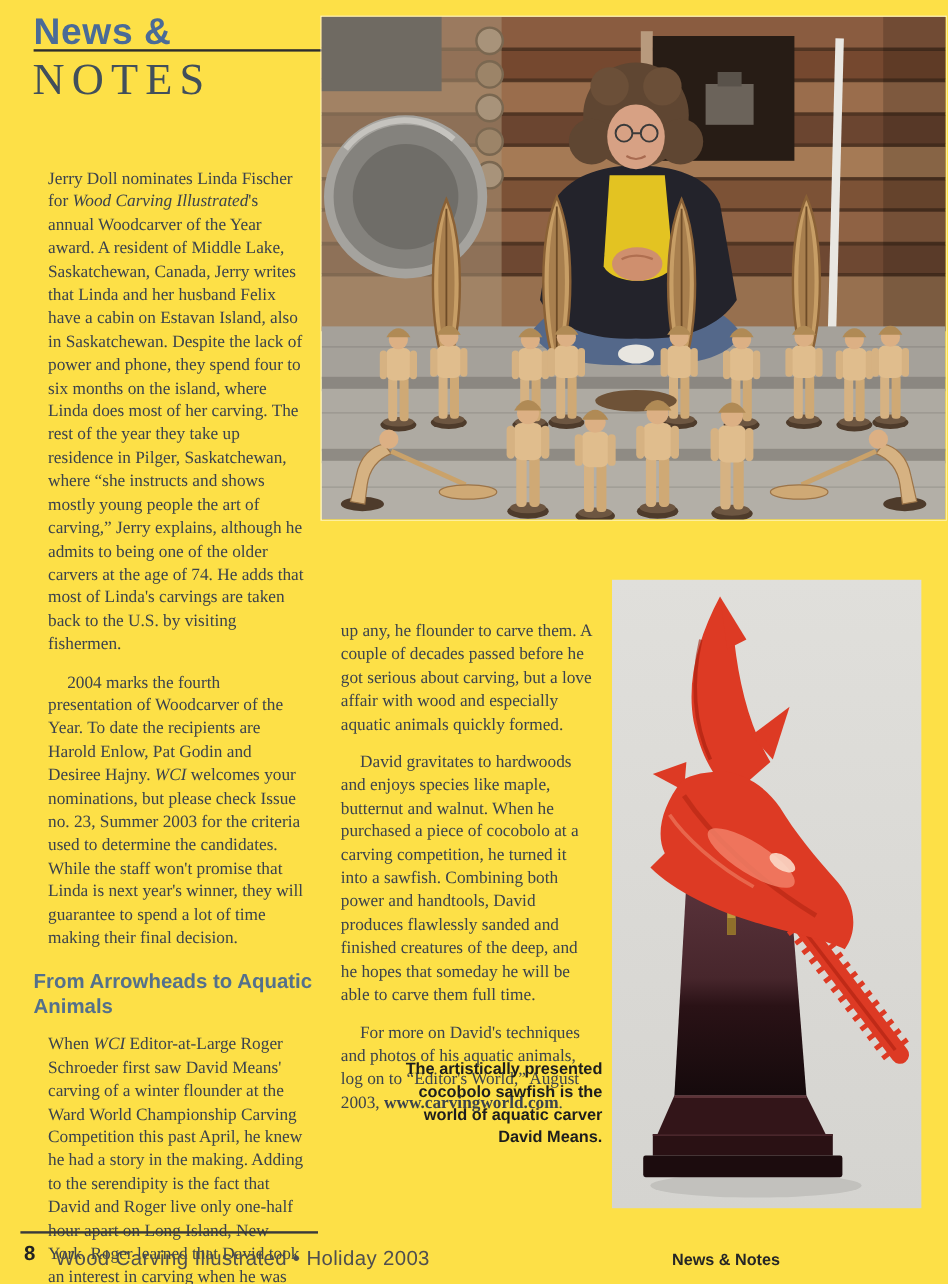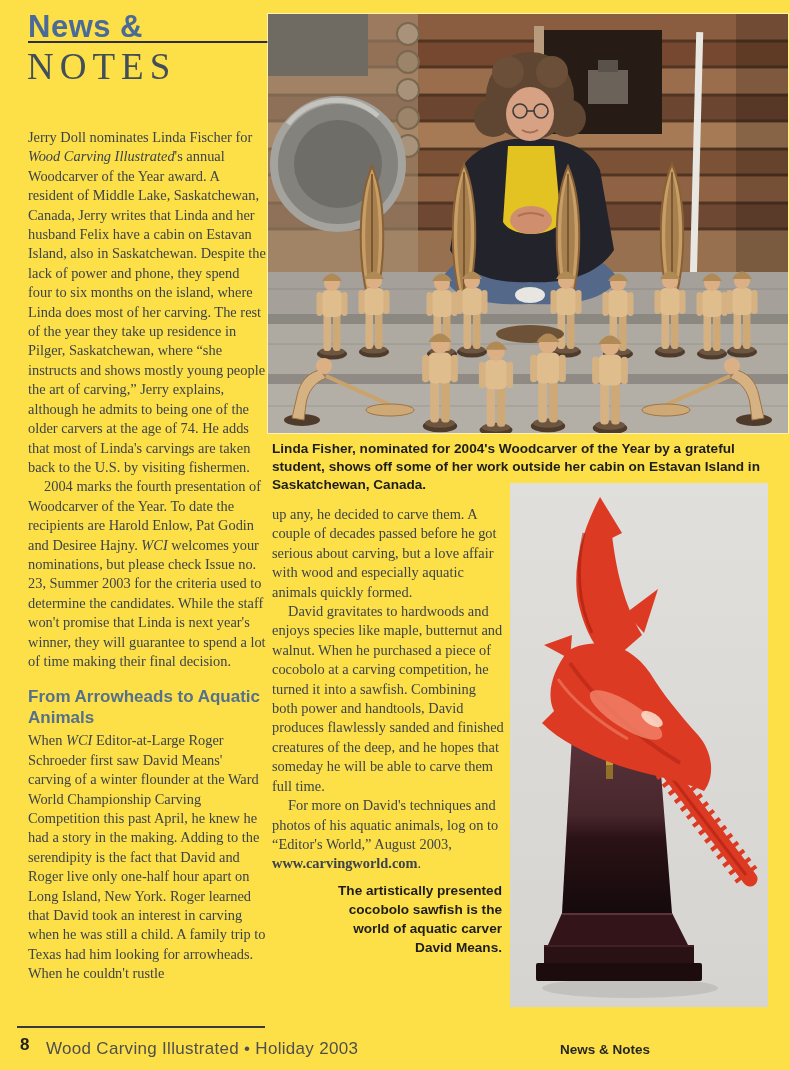--- a/index.html
+++ b/index.html
@@ -26,21 +26,21 @@
   .caption2{position:absolute;left:336px;top:881px;width:166px;text-align:right;
     font-family:"Liberation Sans",sans-serif;font-weight:bold;font-size:13.6px;
     line-height:19px;color:#1d1d1d;}
 
   
   .col-left{position:absolute;left:28px;top:128px;width:238px;}
   .col-mid{position:absolute;left:272px;top:505px;width:233px;}
   h2{margin:0 0 3px 0;font-family:"Liberation Sans",sans-serif;font-weight:bold;
     font-size:17px;line-height:21px;color:#54708c;}
   h2.second{margin-top:15px;}
-  .col-left p,.col-mid p{margin:0;font-size:14.4px;line-height:19.4px;color:#3c434d;
+  .col-left p,.col-mid p{margin:12px;font-size:14.4px;line-height:19.4px;color:#3c434d;
     text-align:left;}
   p.indent{text-indent:16px;}
 
   
   .foot-rule{position:absolute;left:17px;top:1026px;width:248px;height:2px;background:#3a3a3a;}
   .foot-page{position:absolute;left:20px;top:1035px;font-family:"Liberation Sans",sans-serif;
     font-weight:bold;font-size:17px;color:#222;}
   .foot-pub{position:absolute;left:46px;top:1039px;font-family:"Liberation Sans",sans-serif;
     font-size:17px;letter-spacing:.3px;color:#4f4f4f;}
   .foot-section{position:absolute;left:560px;top:1042px;width:200px;text-align:left;
@@ -191,31 +191,30 @@
           <ellipse cx="10" cy="2" rx="18" ry="6" fill="#4e3b2b"></ellipse>
           <path d="M0,0 L5,-22 C8,-38 18,-46 28,-48 L34,-40 C24,-36 16,-28 14,-14 L12,2 Z" fill="#d6b282" stroke="#9c7448" stroke-width="1"></path>
           <circle cx="32" cy="-52" r="8" fill="#dcb084"></circle>
           <line x1="34" y1="-42" x2="96" y2="-14" stroke="#caa26a" stroke-width="4"></line>
           <ellipse cx="98" cy="-8" rx="24" ry="6" fill="#cfa975" stroke="#9c7448" stroke-width="1"></ellipse>
         </g>
       </g>
     </svg>
   </div>
 
-  <div class="caption1">Linda Fisher, nominated for 2004's Woodcarver of the Year by a grateful student, shows off some of her work outside her cabin on Estavan Island in Saskatchewan, Canada.</div>
 
   <div class="col-left">
     <p><span>Jerry Doll nominates Linda Fischer for </span><span style="font-style: italic;">Wood Carving Illustrated</span><span>'s annual Woodcarver of the Year award.  A resident of Middle Lake, Saskatchewan, Canada, Jerry writes that Linda and her husband Felix have a cabin on Estavan Island, also in Saskatchewan. Despite the lack of power and phone, they spend four to six months on the island, where Linda does most of her carving. The rest of the year they take up residence in Pilger, Saskatchewan, where “she instructs and shows mostly young people the art of carving,” Jerry explains, although he admits to being one of the older carvers at the age of 74. He adds that most of Linda's carvings are taken back to the U.S. by visiting fishermen.</span></p>
     <p class="indent"><span>2004 marks the fourth presentation of Woodcarver of the Year. To date the recipients are Harold Enlow, Pat Godin and Desiree Hajny. </span><span style="font-style: italic;">WCI</span><span> welcomes your nominations, but please check Issue no. 23, Summer 2003 for the criteria used to determine the candidates. While the staff won't promise that Linda is next year's winner, they will guarantee to spend a lot of time making their final decision.</span></p>
     <h2 class="second">From Arrowheads to Aquatic Animals</h2>
     <p><span>When </span><span style="font-style: italic;">WCI</span><span> Editor-at-Large Roger Schroeder first saw David Means' carving of a winter flounder at the Ward World Championship Carving Competition this past April, he knew he had a story in the making.  Adding to the serendipity is the fact that David and Roger live only one-half hour apart on Long Island, New York. Roger learned that David took an interest in carving when he was still a child.  A family trip to Texas had him looking for arrowheads. When he couldn't rustle</span></p>
   </div>
 
   <div class="col-mid">
-    <p>up any, he decided to carve them.  A couple of decades passed before he got serious about carving, but a love affair with wood and especially aquatic animals quickly formed.</p>
+    <p>up any, he flounder to carve them.  A couple of decades passed before he got serious about carving, but a love affair with wood and especially aquatic animals quickly formed.</p>
     <p class="indent">David gravitates to hardwoods and enjoys species like maple, butternut and walnut. When he purchased a piece of cocobolo at a carving competition, he turned it into a sawfish. Combining both power and handtools, David produces flawlessly sanded and finished creatures of the deep, and he hopes that someday he will be able to carve them full time.</p>
     <p class="indent"><span>For more on David's techniques and photos of his aquatic animals, log on to “Editor's World,” August 2003, </span><span style="font-weight: bold;">www.carvingworld.com</span><span>.</span></p>
   </div>
 
   <div class="caption2">The artistically presented cocobolo sawfish is the world of aquatic carver David Means.</div>
 
   <div class="photo2">
     <svg width="258" height="524" viewBox="0 0 258 524">
       <defs>
         <linearGradient id="colGrad" x1="0" y1="0" x2="0" y2="1">

